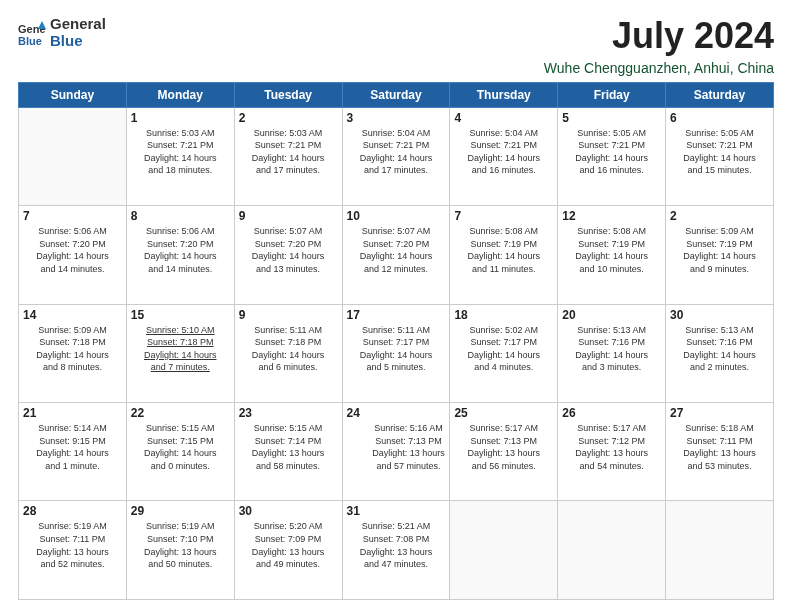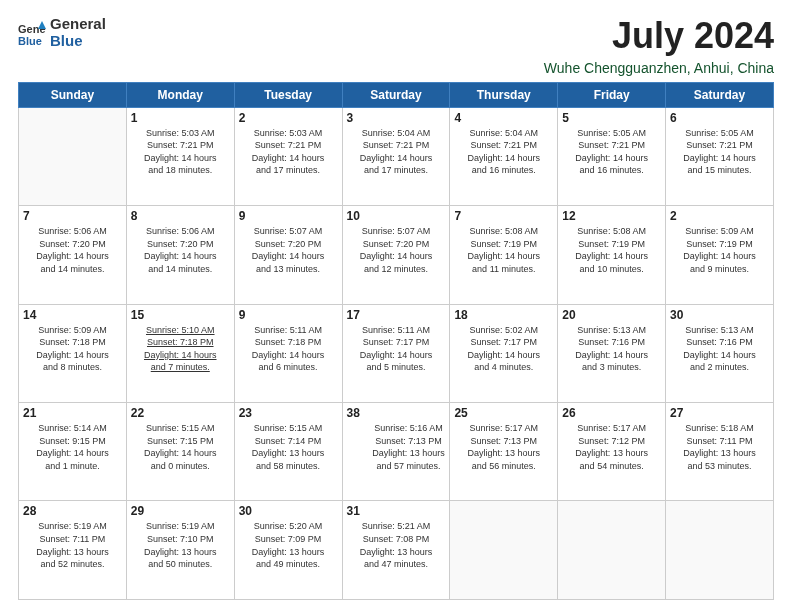--- a/index.html
+++ b/index.html
@@ -301,21 +301,21 @@
 and 0 minutes.</div>
           </td>
           <td>
             <span class="day-number">23</span>
             <div class="cell-info" style="white-space: pre-line;">Sunrise: 5:15 AM
 Sunset: 7:14 PM
 Daylight: 13 hours
 and 58 minutes.</div>
           </td>
           <td>
-            <span class="day-number">38</span>
+            <span class="day-number">24</span>
             <div class="cell-info" style="white-space: pre-line; margin-left: 25px;">Sunrise: 5:16 AM
 Sunset: 7:13 PM
 Daylight: 13 hours
 and 57 minutes.</div>
           </td>
           <td>
             <span class="day-number">25</span>
             <div class="cell-info" style="white-space: pre-line;">Sunrise: 5:17 AM
 Sunset: 7:13 PM
 Daylight: 13 hours

